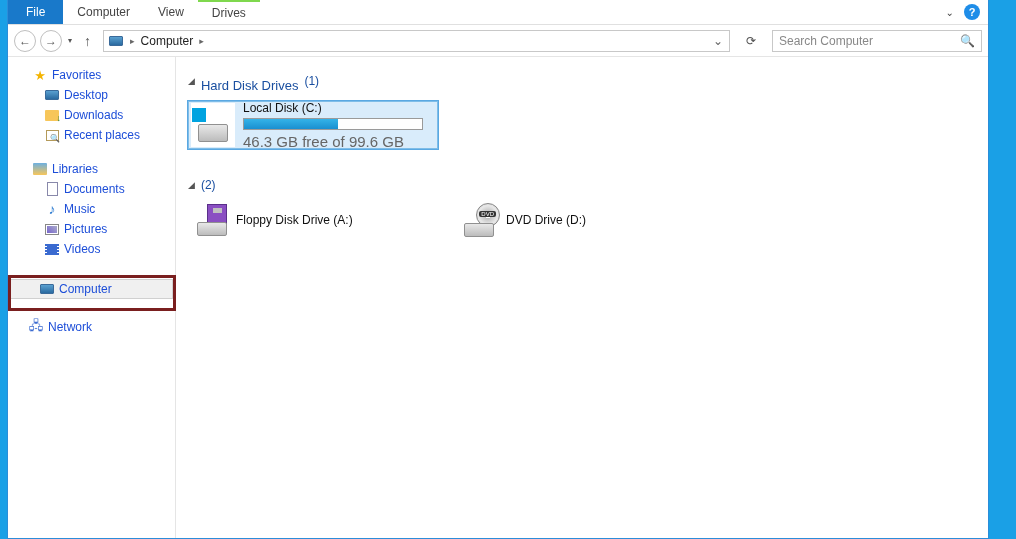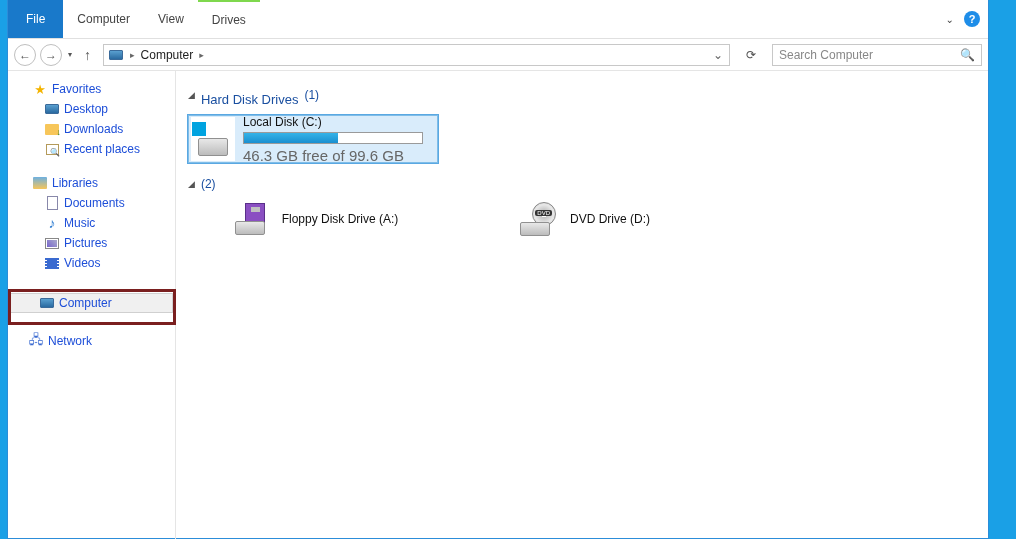--- a/index.html
+++ b/index.html
@@ -1,18 +1,18 @@
 <!DOCTYPE html>
 <html><head>
 <meta charset="utf-8">
 <style>
   * { box-sizing: border-box; margin: 0; padding: 0; font-family: "Segoe UI", Tahoma, sans-serif; font-size: 12px; }
   body { background: #1aa0e6; width: 1016px; height: 539px; overflow: hidden; position: relative; }
   .window { position: absolute; left: 7px; top: 0; right: 27px; bottom: 0; background: #fff; border: 1px solid #2c8dd9; border-top: none; }
-  .ribbon-tabs { display: flex; align-items: stretch; height: 39px; border-bottom: 1px solid #e0e0e0; background: #fff; position: relative; }
+  .ribbon-tabs { display: flex; align-items: stretch; height: 25px; border-bottom: 1px solid #e0e0e0; background: #fff; position: relative; }
   .tab { padding: 4px 14px 4px 14px; color: #444; display: flex; align-items: center; cursor: default; }
   .tab.file { background: #1979ca; color: #fff; font-weight: normal; padding: 4px 18px; }
   .tab.manage-highlight { border-top: 3px solid #7fd84e; margin-top:-1px;}
   .ribbon-right { margin-left: auto; display: flex; align-items: center; gap: 10px; padding-right: 8px; }
   .chevron-expand { color: #444; font-size: 10px; }
   .help-icon { width: 16px; height: 16px; border-radius: 50%; background: #1e8de8; color: #fff; display:flex; align-items:center; justify-content:center; font-weight:bold; font-size:11px;}
   .toolbar { display: flex; align-items: center; height: 32px; padding: 0 6px; gap: 4px; border-bottom:1px solid #e5e5e5; }
   .nav-btn { width: 22px; height: 22px; border: 1px solid #bfbfbf; border-radius: 50%; display:flex; align-items:center; justify-content:center; color:#555; font-size:12px; background:#fff;}
   .nav-history { color:#555; font-size:8px; margin-left:2px; }
   .nav-up { color:#555; font-size:14px; margin: 0 4px 0 8px;}
@@ -49,33 +49,33 @@
   .netw { color:#3a6ad0; font-size:13px;}
   .recent { background:#fff; border:1px solid #b49a5a; width:13px; height:11px; position:relative;}
   .recent::after{content:"🔍";position:absolute;right:-3px;bottom:-3px;font-size:8px;}
   .highlight-box { position:absolute; left:0px; top:218px; width:168px; height:36px; border:3px solid #7a1f1f; background:rgba(255,255,255,0);}
   .tree-row.selected { background:#f0f0f0; border:1px solid #d0d0d0; margin:0 2px; padding-left:26px;}
   .main { flex:1; padding:8px 12px; overflow:auto;}
   .group-header { display:flex; align-items:center; gap:6px; color:#1a4fa0; margin:4px 0 6px 0;}
   .group-header .tri { color:#555; font-size:9px;}
   .group-title { color:#1a4fa0; font-size:13px;margin-top:9px;}
   .group-count { color:#1a4fa0; }
-  .drive-tile { display:inline-flex; align-items:center; width:250px; height:48px; border:1px solid #7fbde8; background:#d9ecfb; padding:2px 6px 2px 2px; gap:8px; margin:2px 0 10px 0;}
+  .drive-tile { display:inline-flex; align-items:center; width:250px; height:48px; border:1px solid #7fbde8; background:#d9ecfb; padding:2px 6px 2px 2px; gap:8px; margin:2px 0 25px 0;}
   .drive-tile.selected { outline:1px solid #5aa8e2; }
   .drive-bigicon { width:44px; height:44px; display:flex; align-items:center; justify-content:center; background:#fff;}
   .hdd { width:42px; height:38px; position:relative;}
   .hdd .winpane{position:absolute;left:0;top:2px;width:14px;height:14px;background:#00a3e0;}
   .hdd .drivebody{position:absolute;left:6px;bottom:2px;width:30px;height:18px;background:linear-gradient(#e8e8e8,#bcbcbc);border:1px solid #909090;border-radius:2px;}
   .drive-info { flex:1; display:flex; flex-direction:column; gap:3px;}
   .drive-name { color:#111;}
   .capacity-bar { width:180px; height:12px; border:1px solid #9a9a9a; background:#fff; position:relative;}
   .capacity-fill { position:absolute; left:0; top:0; bottom:0; background:linear-gradient(#34b3e8,#1a8fd0);}
   .drive-free { color:#666; font-size:15px;}
   .device-row { display:flex; gap:20px; margin-top:6px;}
-  .device-tile { display:inline-flex; align-items:center; gap:10px; width:250px; height:44px; padding:2px;justify-content:center;}
+  .device-tile { display:inline-flex; align-items:center; gap:2px; width:250px; height:44px; padding:2px;}
   .dev-icon { width:44px; height:40px; display:flex; align-items:center; justify-content:center;}
   .floppy { width:34px; height:32px; position:relative;}
   .floppy .disk{position:absolute;right:2px;top:0;width:20px;height:20px;background:#8a4fc2;border:1px solid #5a2f8a;}
   .floppy .disk::after{content:"";position:absolute;left:5px;top:3px;width:9px;height:5px;background:#c0c0c0;}
   .floppy .drivebody{position:absolute;left:2px;bottom:0;width:30px;height:14px;background:linear-gradient(#e8e8e8,#bcbcbc);border:1px solid #909090;border-radius:2px;}
   .dvd { width:36px; height:34px; position:relative;}
   .dvd .disc{position:absolute;right:0;top:0;width:24px;height:24px;border-radius:50%;background:radial-gradient(circle,#fff 20%,#c0c0c0 21%,#e8e8e8 60%,#c0c0c0 100%);border:1px solid #888;}
   .dvd .label{position:absolute;right:4px;top:8px;font-size:6px;background:#333;color:#fff;padding:0 2px;border-radius:2px;}
   .dvd .drivebody{position:absolute;left:0;bottom:0;width:30px;height:14px;background:linear-gradient(#e8e8e8,#bcbcbc);border:1px solid #909090;border-radius:2px;}
   .dev-name { color:#111;}

